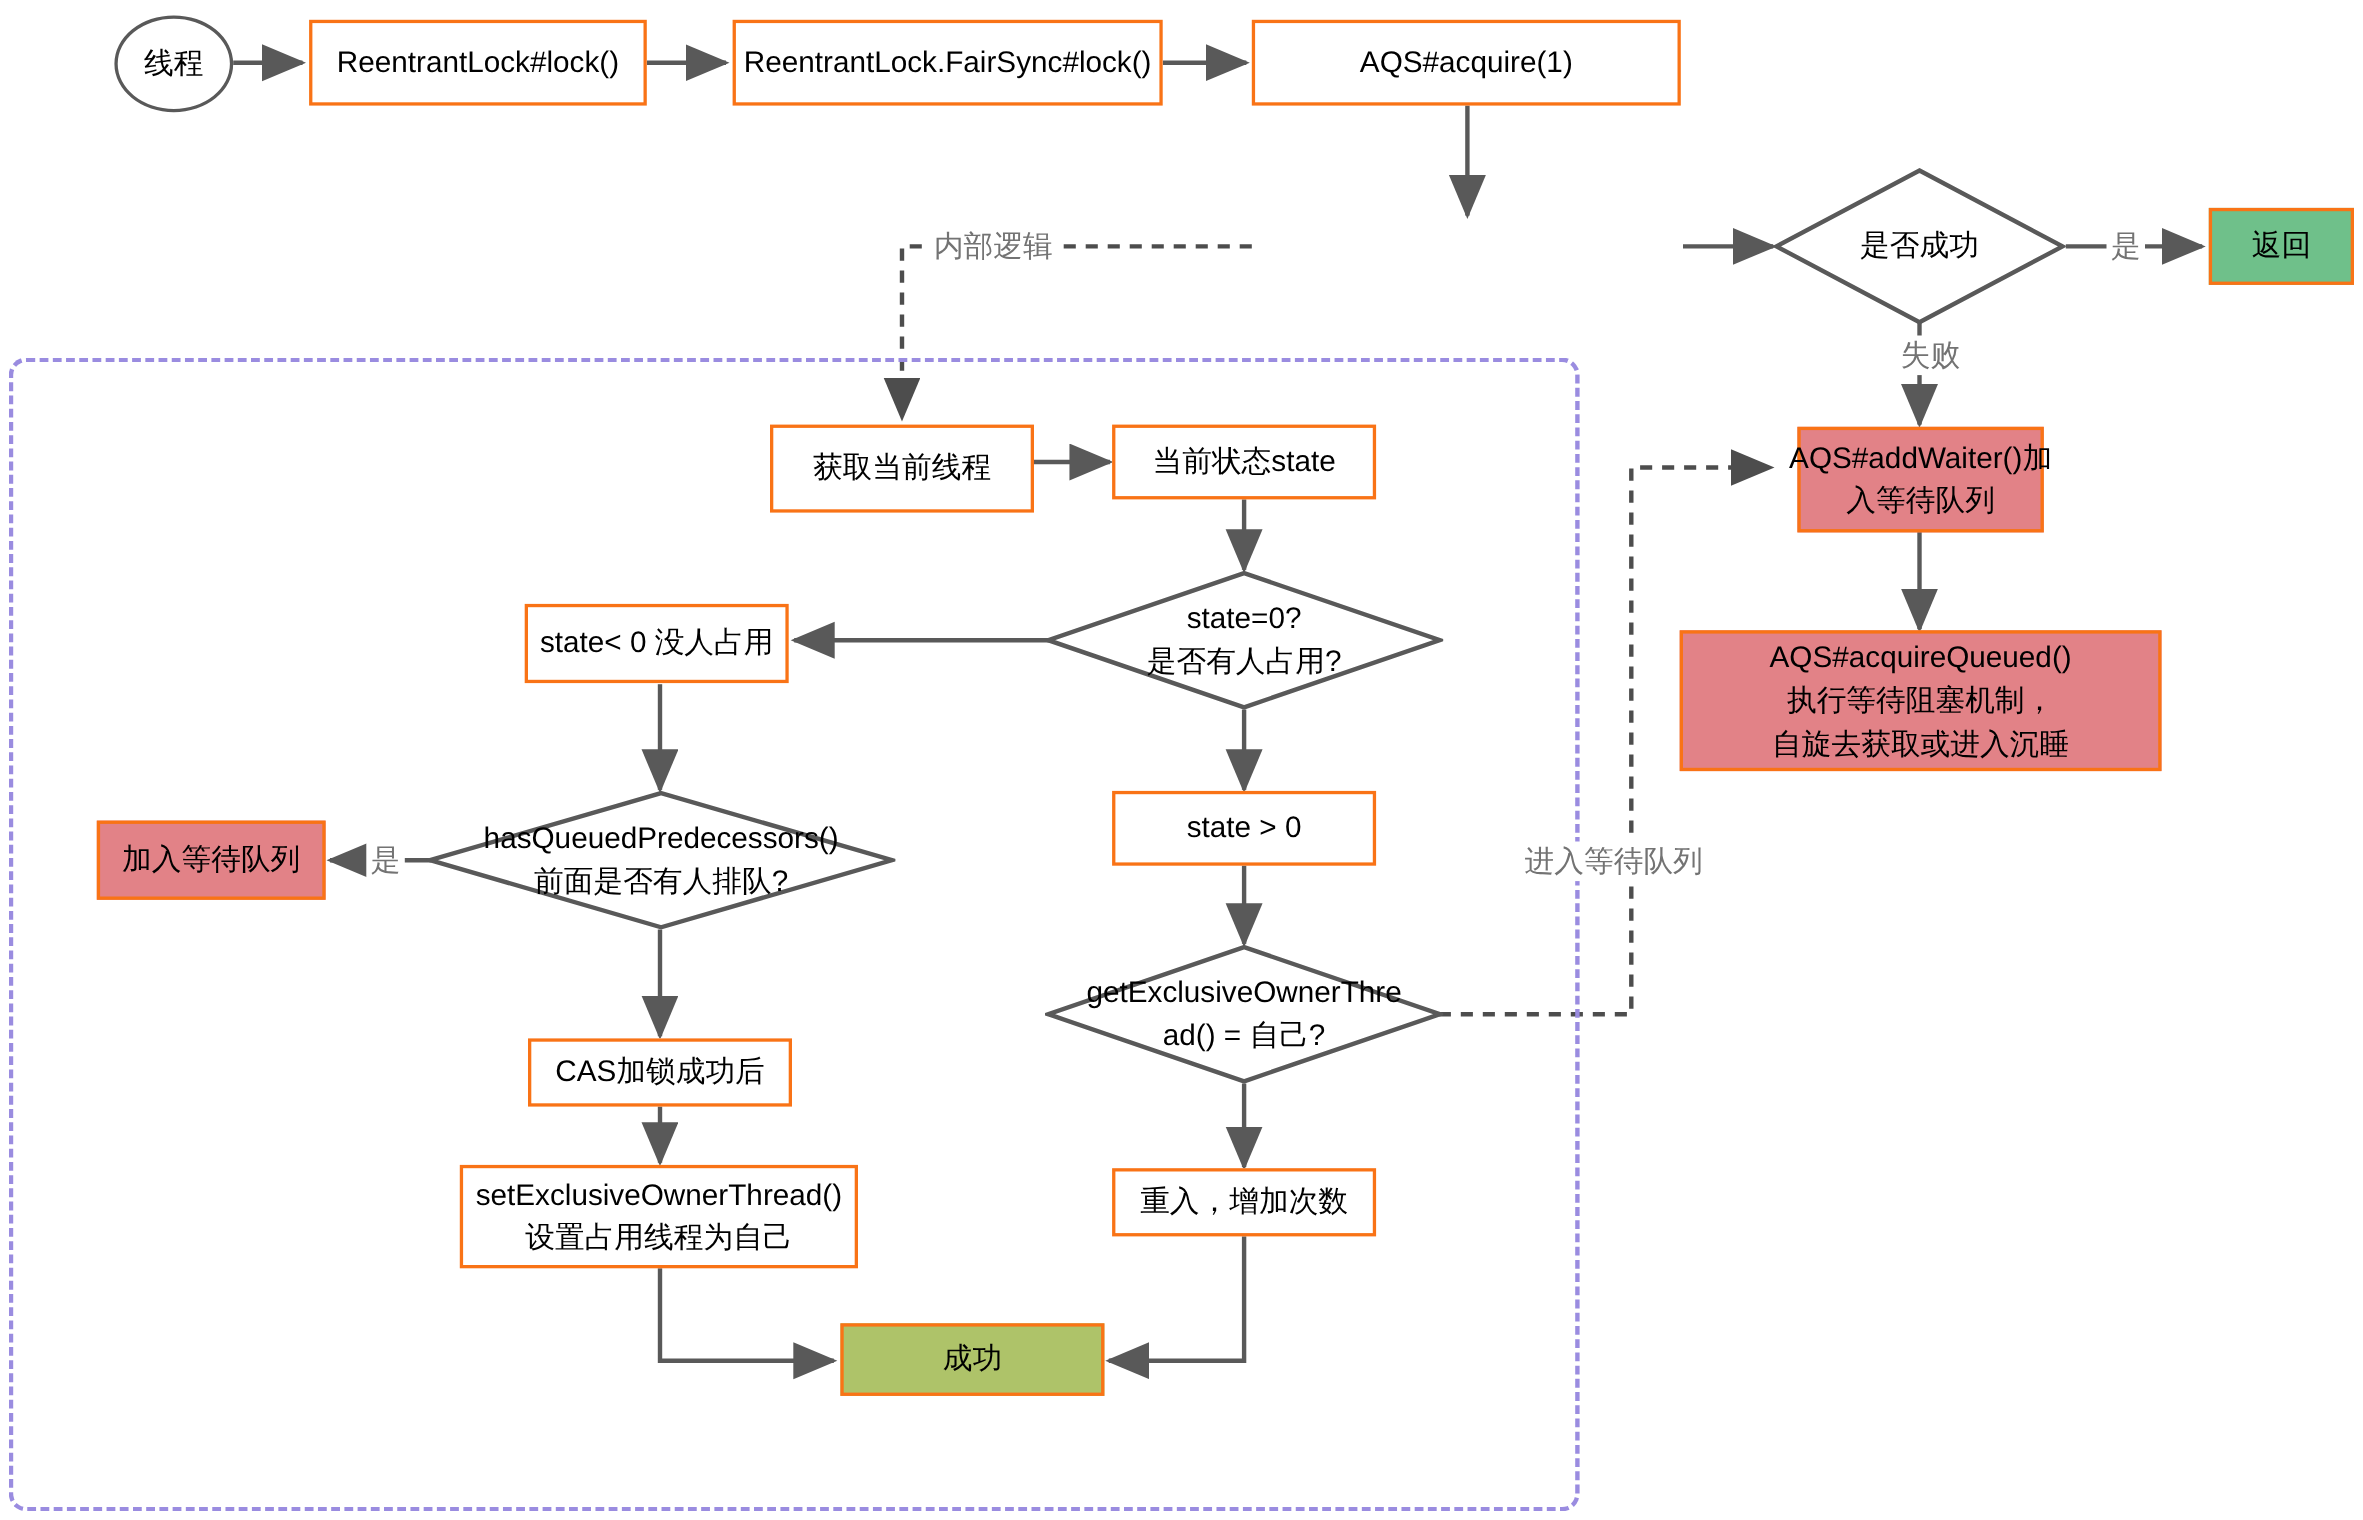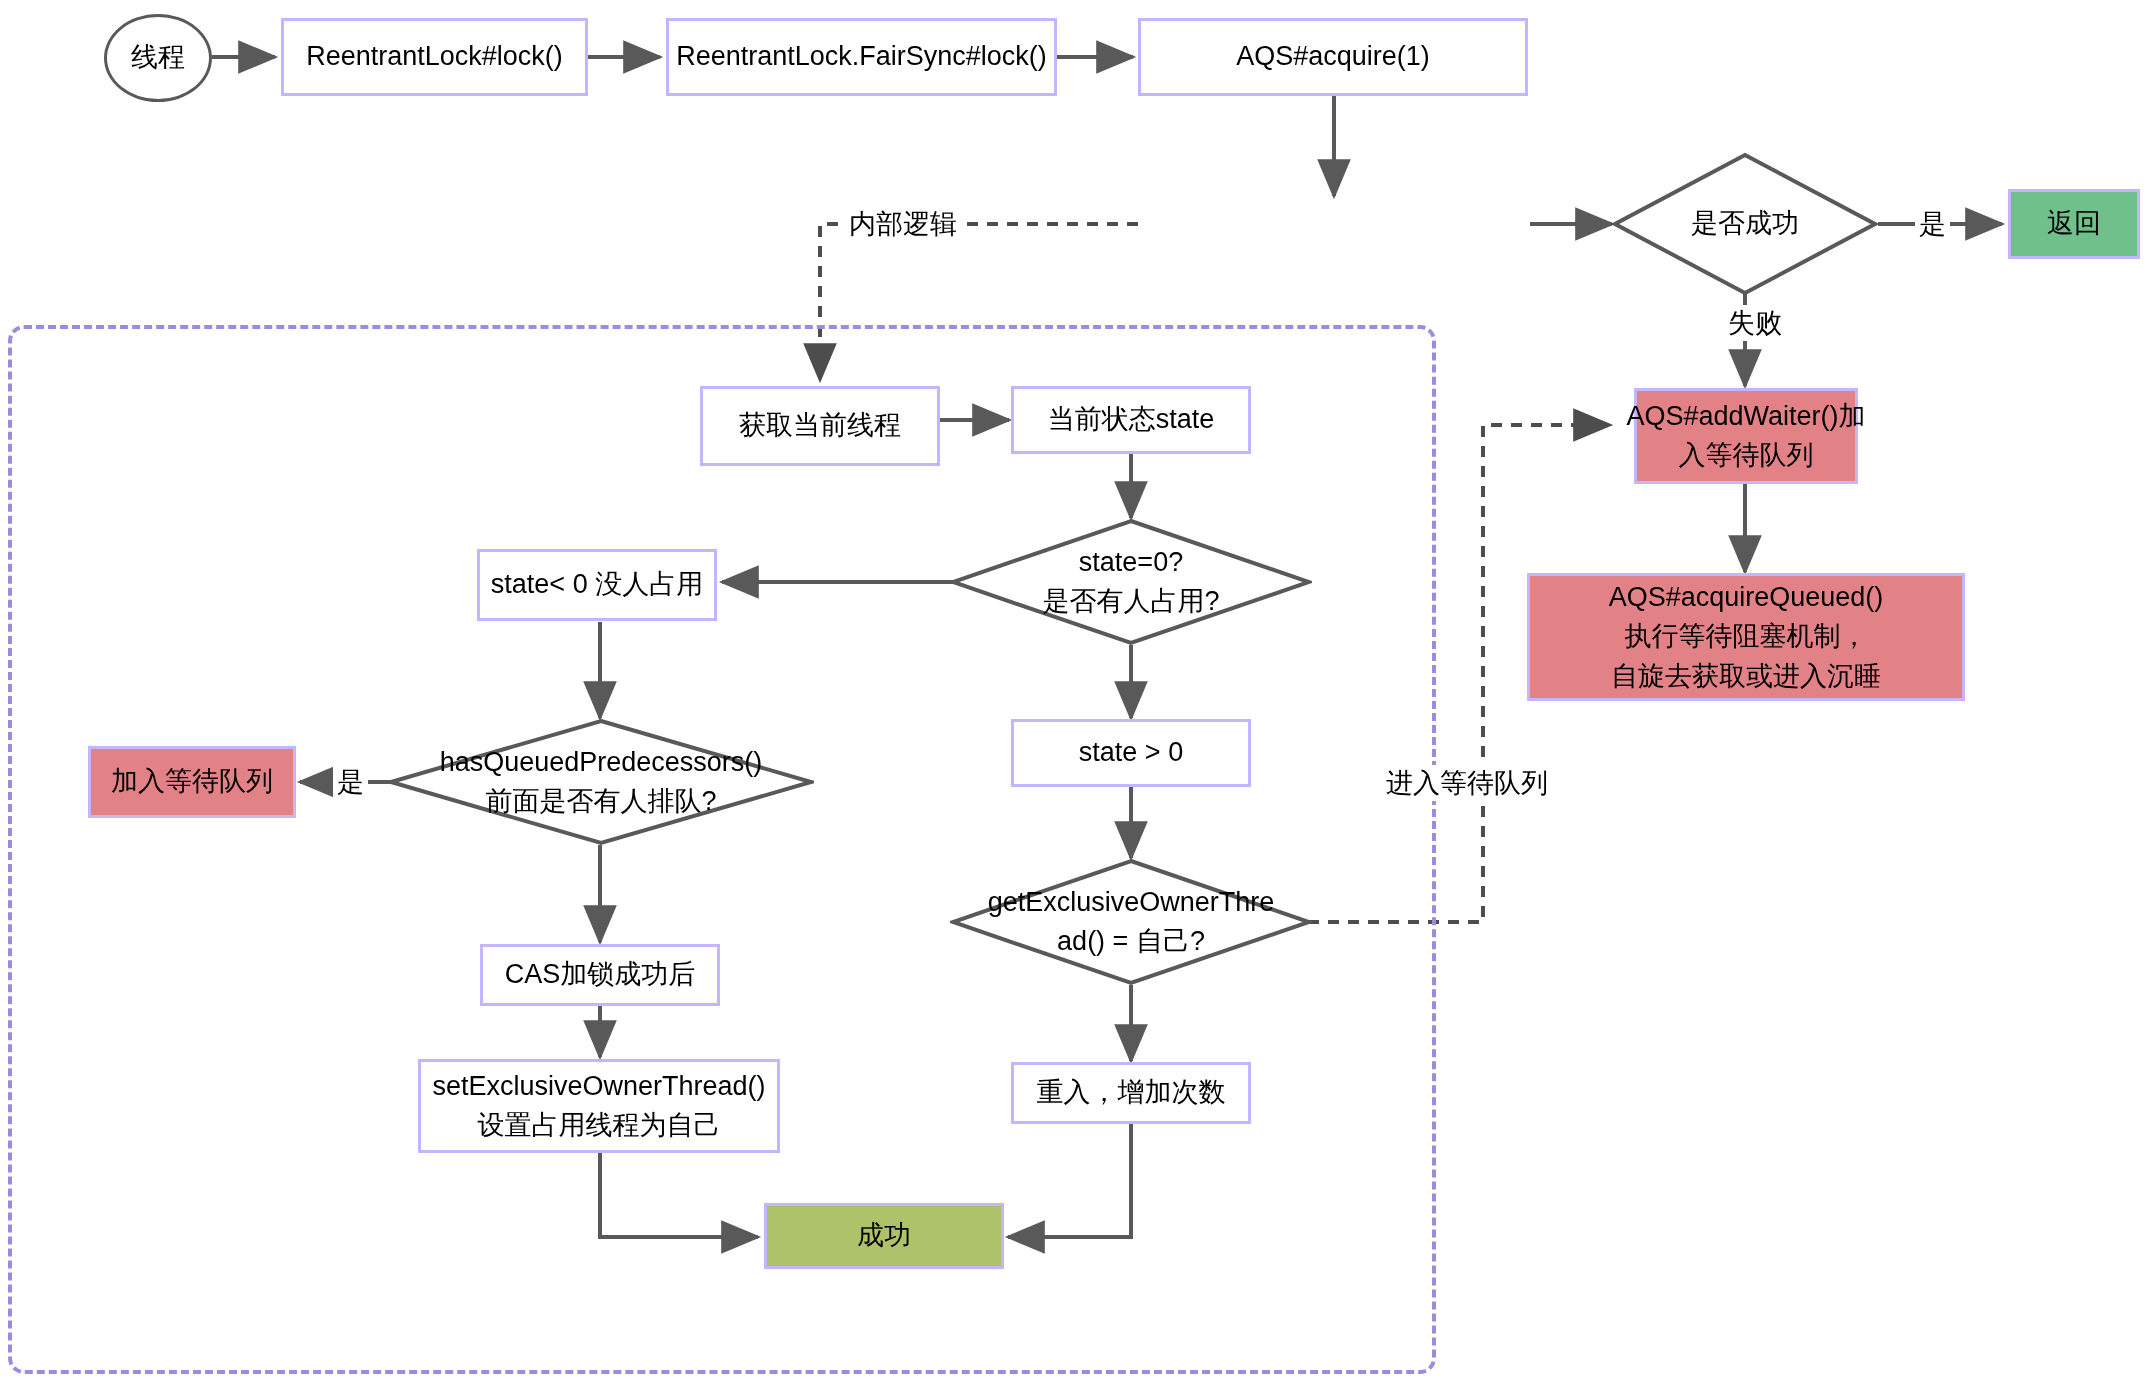--- a/index.html
+++ b/index.html
@@ -32,21 +32,21 @@
     align-items: center;
     justify-content: center;
     text-align: center;
     color: #000000;
     font-size: 27px;
     line-height: 1.45;
     z-index: 5;
     white-space: nowrap;
   }
   .box {
-    border: 3px solid #c4b5fd;
+    border: 3px solid #f97316;
     background: #ffffff;
   }
   .box.green {
     background: #6fc08a;
   }
   .box.olive {
     background: #aec369;
   }
   .box.red {
     background: #e28287;
@@ -68,21 +68,21 @@
     height: 100%;
     z-index: -1;
   }
   .diamond .dtext {
     position: relative;
     z-index: 2;
   }
   .edge-label {
     position: absolute;
     font-size: 27px;
-    color: #000000;
+    color: #737373;
     background: #ffffff;
     padding: 0 4px;
     z-index: 6;
     white-space: nowrap;
   }
   .group-frame {
     position: absolute;
     box-sizing: border-box;
     border: 4px dashed #9a8ce0;
     border-radius: 16px;

